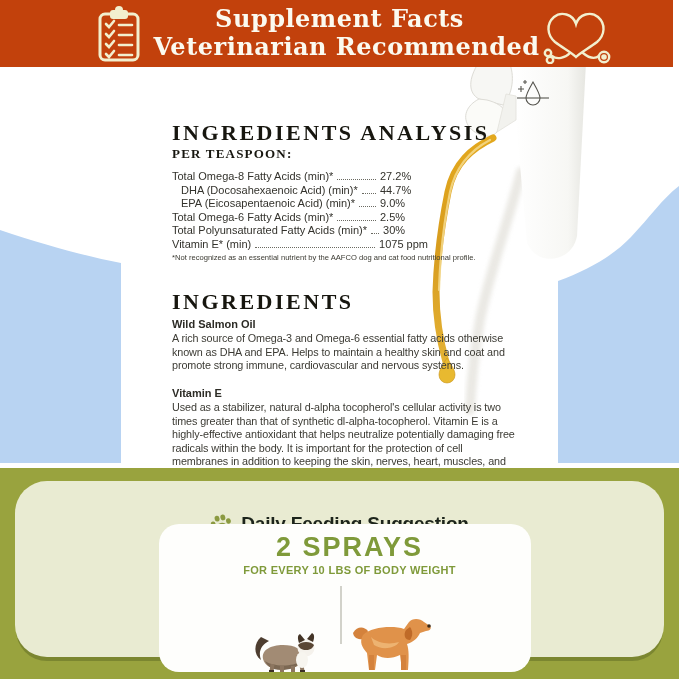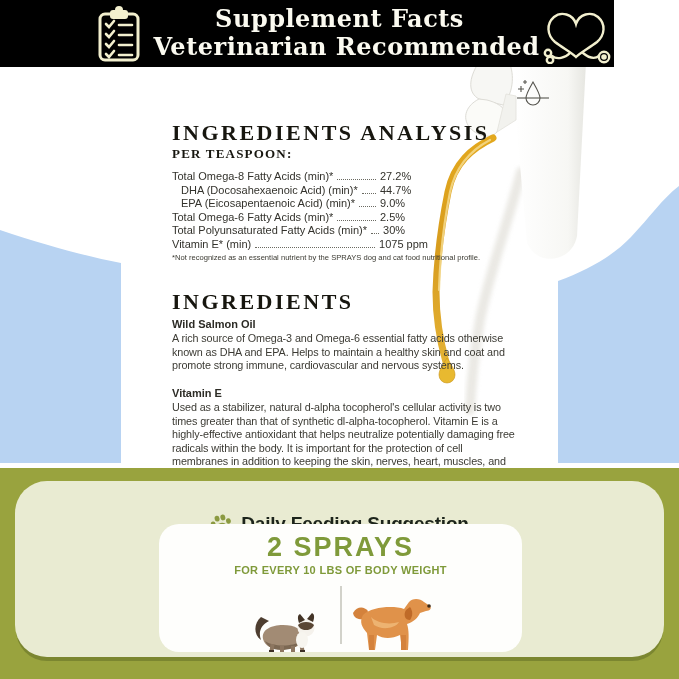--- a/index.html
+++ b/index.html
@@ -1,20 +1,20 @@
 <!DOCTYPE html>
 <html><head>
 <meta charset="utf-8">
 <style>
   html,body{margin:0;padding:0;background:#ffffff;}
   #label{position:relative;width:679px;height:679px;overflow:hidden;background:#ffffff;
          font-family:"Liberation Sans",sans-serif;}
 
   
-  .banner{position:absolute;left:0;top:0;width:614px;height:67px;background:#000000;}
+  .banner{position:absolute;left:0;top:0;width:673px;height:67px;background:#c2410c;}
   .banner-text{position:absolute;left:0;top:5px;width:679px;text-align:center;
                color:#fbfaf0;font-family:"DejaVu Serif",serif;font-weight:bold;}
   .banner-text .l1{font-size:24px;line-height:28px;letter-spacing:.5px;}
   .banner-text .l2{font-size:24px;line-height:27px;letter-spacing:.5px;padding-left:14px;}
   .banner svg{position:absolute;}
 
   
   .deco{position:absolute;left:0;top:0;pointer-events:none;}
 
   
@@ -37,22 +37,22 @@
   .ing-desc{position:absolute;left:172px;width:346px;font-size:10.8px;line-height:13.6px;
             color:#3c3b34;letter-spacing:-.1px;}
   .n1{top:318px;} .d1{top:332px;} .n2{top:387px;} .d2{top:401px;}
 
   
   .feed{position:absolute;left:0;top:468px;width:679px;height:211px;background:#99a33e;}
   .feed-card{position:absolute;left:15px;top:13px;width:649px;height:176px;border-radius:32px;
              background:#e9ebd2;box-shadow:0 5px 0 -1px #7b8630;}
   .feed-head{display:flex;justify-content:center;align-items:center;gap:9px;margin-top:32px;}
   .feed-head .txt{font-size:19px;font-weight:bold;color:#1c241b;letter-spacing:-.2px;}
-  .dose-card{position:absolute;left:144px;top:43px;width:363px;height:128px;border-radius:20px;
-             background:#fefefc;overflow:hidden;}
+  .dose-card{position:absolute;left:144px;top:43px;width:363px;height:148px;border-radius:20px;
+             background:#fefefc;overflow:hidden;padding-left:9px;}
   .dose-amt{margin-top:8px;text-align:center;font-size:27px;font-weight:bold;
             letter-spacing:2px;color:#7f9a3a;}
   .dose-note{margin-top:1px;text-align:center;font-size:11px;font-weight:bold;
              letter-spacing:.3px;color:#7f9a3a;}
   .vdiv{position:absolute;left:181px;top:62px;width:2px;height:58px;background:#d2d2ca;}
   .cat{position:absolute;left:94px;bottom:-1px;}
   .dog{position:absolute;left:190px;bottom:-1px;}
 </style>
 </head>
 <body>
@@ -164,21 +164,21 @@
       <span class="lbl">Total Polyunsaturated Fatty Acids (min)*</span>
       <span class="dots"></span>
       <span class="val">30%</span>
     </div>
     <div class="ga-row">
       <span class="lbl">Vitamin E* (min)</span>
       <span class="dots"></span>
       <span class="val">1075 ppm</span>
     </div>
   </div>
-  <div class="ga-foot">*Not recognized as an essential nutrient by the SPRAYS dog and cat food nutritional profile.</div>
+  <div class="ga-foot">*Not recognized as an essential nutrient by the AAFCO dog and cat food nutritional profile.</div>
 
   <div class="ing-title">INGREDIENTS</div>
   <div class="ing-name n1">Wild Salmon Oil</div>
   <div class="ing-desc d1">A rich source of Omega-3 and Omega-6 essential fatty acids otherwise known as DHA and EPA. Helps to maintain a healthy skin and coat and promote strong immune, cardiovascular and nervous systems.</div>
   <div class="ing-name n2">Vitamin E</div>
   <div class="ing-desc d2">Used as a stabilizer, natural d-alpha tocopherol's cellular activity is two times greater than that of synthetic dl-alpha-tocopherol. Vitamin E is a highly-effective antioxidant that helps neutralize potentially damaging free radicals within the body. It is important for the protection of cell membranes in addition to keeping the skin, nerves, heart, muscles, and red blood cells healthy.</div>
 
   <div class="feed">
     <div class="feed-card">
       <div class="feed-head">

